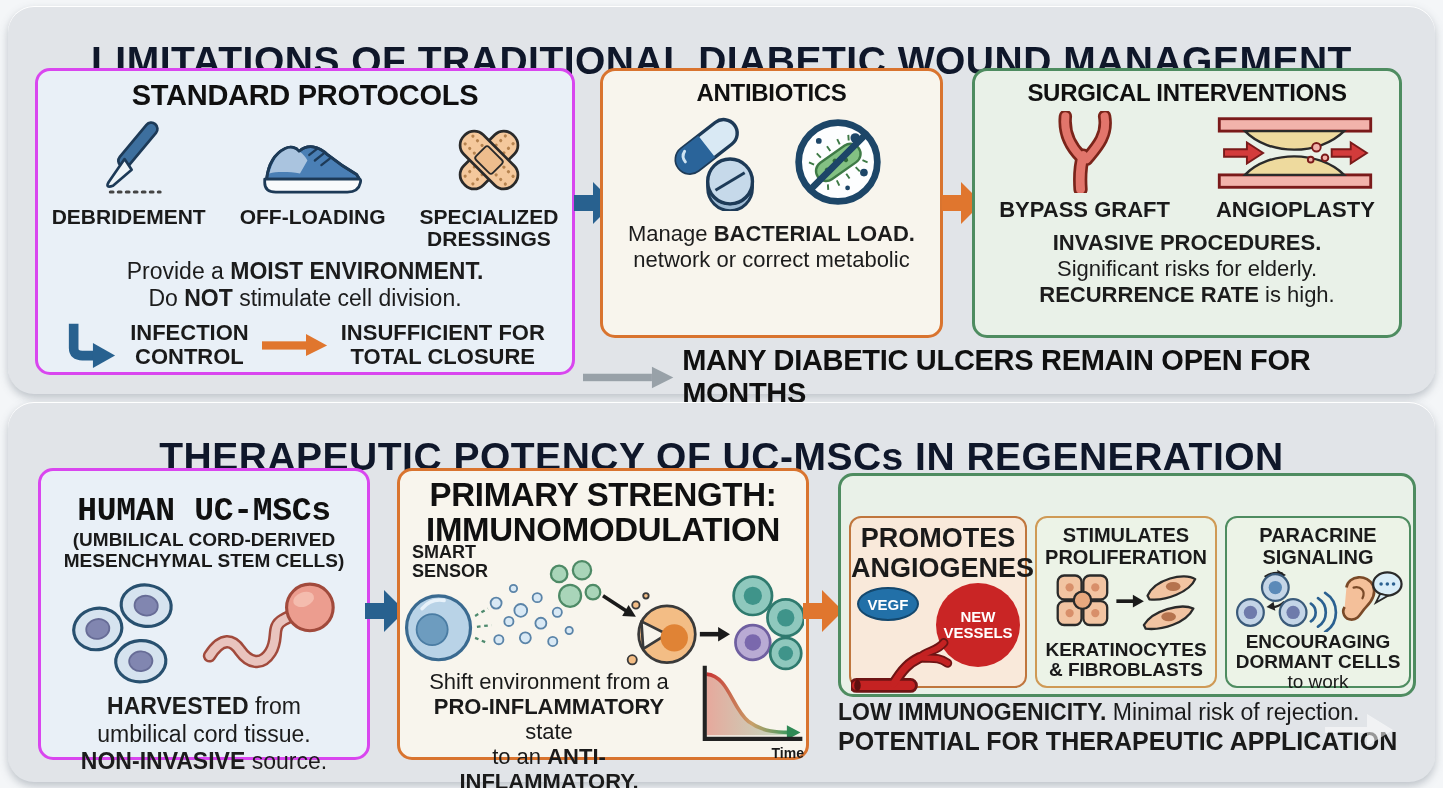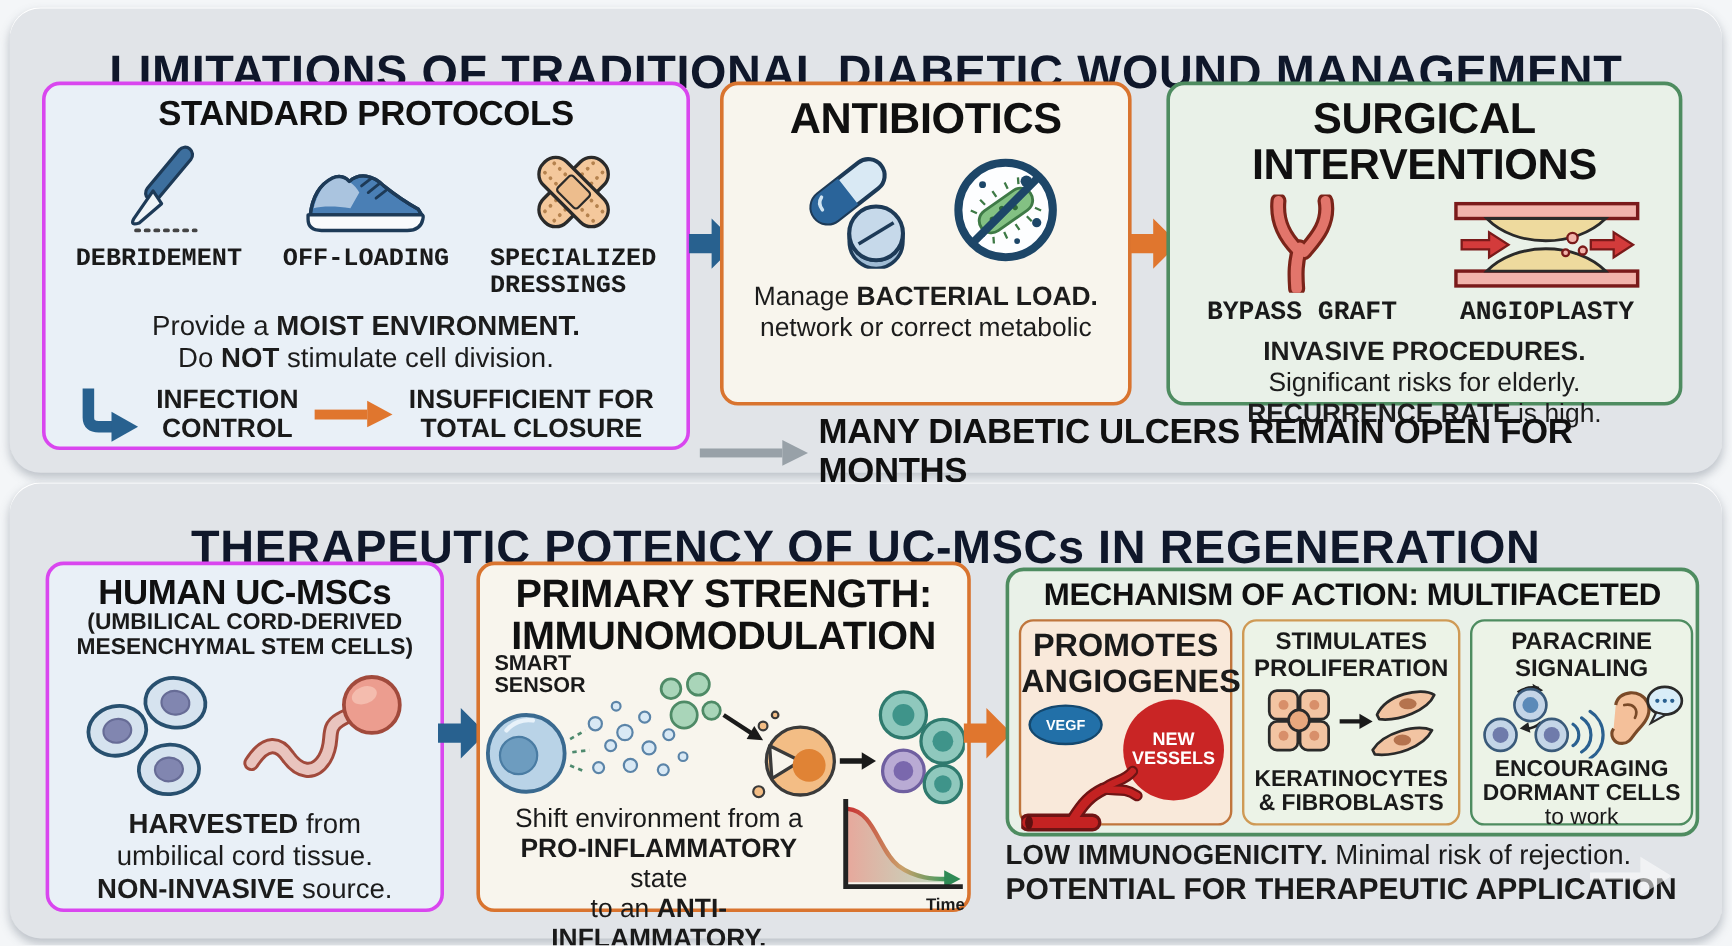--- a/index.html
+++ b/index.html
@@ -9,45 +9,45 @@
   .panel{position:absolute;left:8px;width:1427px;background:#e1e4e8;border-radius:26px;
          box-shadow:0 4px 8px rgba(90,100,115,.35), inset 0 1px 0 #fff;}
   .p1{top:6px;height:388px;}
   .p2{top:402px;height:380px;}
   .sec-title{position:absolute;top:8px;left:0;width:100%;text-align:center;
              font-size:39px;font-weight:800;letter-spacing:.5px;color:#0f172a;line-height:1.1;}
   .box{position:absolute;border-radius:15px;}
   .bx-blue{background:#e9f0f7;border:3px solid #d946ef;}
   .bx-orange{background:#f8f5ed;border:3px solid #d9742f;}
   .bx-green{background:#e9f1e8;border:3px solid #4e8c60;}
-  .bx-title{margin-top:9px;text-align:center;font-size:36px;font-weight:800;color:#101010;letter-spacing:-.3px;line-height:1.05;}
+  .bx-title{margin-top:9px;text-align:center;font-size:24px;font-weight:800;color:#101010;letter-spacing:-.3px;line-height:1.05;}
   .icon-row{display:flex;justify-content:center;align-items:flex-start;margin-top:4px;}
   .icol{display:flex;flex-direction:column;align-items:center;}
   .ihold{height:88px;display:flex;align-items:flex-end;justify-content:center;}
-  .ilabel{font-size:21px;font-weight:800;text-align:left;line-height:1.02;margin-top:4px;font-family:Liberation Mono, monospace;}
+  .ilabel{font-size:21px;font-weight:800;text-align:center;line-height:1.02;margin-top:4px;}
   .desc{text-align:center;font-size:23px;line-height:1.18;color:#1c1c1c;}
   .b{font-weight:800;}
   .flow{display:flex;align-items:center;justify-content:center;gap:13px;margin-top:8px;}
   .flabel{font-size:22px;font-weight:800;text-align:center;line-height:1.05;}
   .outcome{position:absolute;left:575px;top:338px;display:flex;align-items:center;gap:6px;}
   .outcome-text{font-size:29px;font-weight:800;color:#101010;letter-spacing:-.3px;}
   .chunk{position:absolute;}
   
   .subhead{font-size:19px;font-weight:800;text-align:center;line-height:1.1;}
   .bxB{position:relative;}
   .smart{position:absolute;left:12px;top:72px;font-size:18px;font-weight:800;line-height:1.05;}
   .shift-text{position:absolute;left:8px;top:198px;width:282px;text-align:center;font-size:22px;line-height:1.14;}
   .graph-wrap{position:absolute;left:292px;top:190px;width:114px;height:96px;}
   .time-label{position:absolute;right:2px;bottom:-4px;font-size:14px;font-weight:800;}
   .subbox{position:absolute;top:40px;height:172px;border-radius:12px;}
   .sb1{left:8px;width:178px;background:#f9e9da;border:2.5px solid #c0763d;}
   .sb2{left:194px;width:182px;background:#ecf3e7;border:2.5px solid #cf9a55;}
   .sb3{left:384px;width:186px;background:#ecf3e7;border:2.5px solid #4e8c60;}
   .vegf{position:absolute;left:6px;top:0;width:62px;height:34px;background:#2270a8;border:2.5px solid #14486e;
-        border-radius:50%;color:#fff;font-size:12px;font-weight:800;display:flex;align-items:center;justify-content:center;}
+        border-radius:50%;color:#fff;font-size:15px;font-weight:800;display:flex;align-items:center;justify-content:center;}
   .newves{position:absolute;right:5px;top:-4px;width:84px;height:84px;background:#c92525;border-radius:50%;
           color:#fff;font-size:15px;font-weight:800;display:flex;flex-direction:column;align-items:center;justify-content:center;line-height:1.1;}
   .sb-art{position:relative;height:112px;margin-top:4px;}
   .sb-label{font-size:19px;font-weight:800;text-align:center;line-height:1.05;}
   .mech-bottom{position:absolute;left:830px;width:578px;}
   .mb1{top:297px;font-size:23px;}
   .mb2{top:325px;font-size:25px;font-weight:800;}
   .ghost-arrow{position:absolute;right:40px;bottom:30px;opacity:.55;}
 </style>
 </head>
@@ -225,21 +225,21 @@
         <polygon points="74,2 97,13.5 74,25" fill="#98a1a8"></polygon>
       </svg>
       <span class="outcome-text">MANY DIABETIC ULCERS REMAIN OPEN FOR MONTHS</span>
     </div>
   </section>
 
   <section class="panel p2">
     <h1 class="sec-title">THERAPEUTIC POTENCY OF UC-MSCs IN REGENERATION</h1>
 
     <div class="box bx-blue" style="left:30px;top:66px;width:332px;height:292px;">
-      <div class="bx-title" style="font-size:29px;margin-top:8px;">HUMAN UC-MSCs</div>
+      <div class="bx-title" style="font-size:33px;margin-top:24px;font-family:Liberation Mono, monospace;">HUMAN UC-MSCs</div>
       <div class="subhead">
         <div>(UMBILICAL CORD-DERIVED</div>
         <div>MESENCHYMAL STEM CELLS)</div>
       </div>
       <div class="icon-row" style="gap:10px;margin-top:6px;align-items:center;">
         <svg width="122" height="112" viewBox="0 0 135 125">
           <g transform="rotate(-12 36 58)">
             <ellipse cx="36" cy="58" rx="27" ry="23" fill="#d6e3ef" stroke="#28506f" stroke-width="3.5"></ellipse>
             <ellipse cx="36" cy="58" rx="13" ry="11" fill="#8186b0" stroke="#676c96" stroke-width="2"></ellipse>
           </g>
@@ -348,21 +348,20 @@
         </svg>
         <div class="time-label">Time</div>
       </div>
     </div>
 
     <svg class="chunk" style="left:795px;top:184px;" width="40" height="50" viewBox="0 0 40 50">
       <path d="M0,17 L19,17 L19,4 L40,25 L19,46 L19,33 L0,33 Z" fill="#e0762e"></path>
     </svg>
 
     <div class="box bx-green" style="left:830px;top:71px;width:578px;height:224px;">
-      <div class="bx-title" style="font-size:26px;margin-top:6px;">MECHANISM OF ACTION: MULTIFACETED</div>
 
       <div class="subbox sb1">
         <div class="subhead" style="margin-top:6px;font-size:27px;">
           <div>PROMOTES</div>
           <div>ANGIOGENESIS</div>
         </div>
         <div class="sb-art">
           <div class="vegf">VEGF</div>
           <div class="newves">
             <div>NEW</div>

